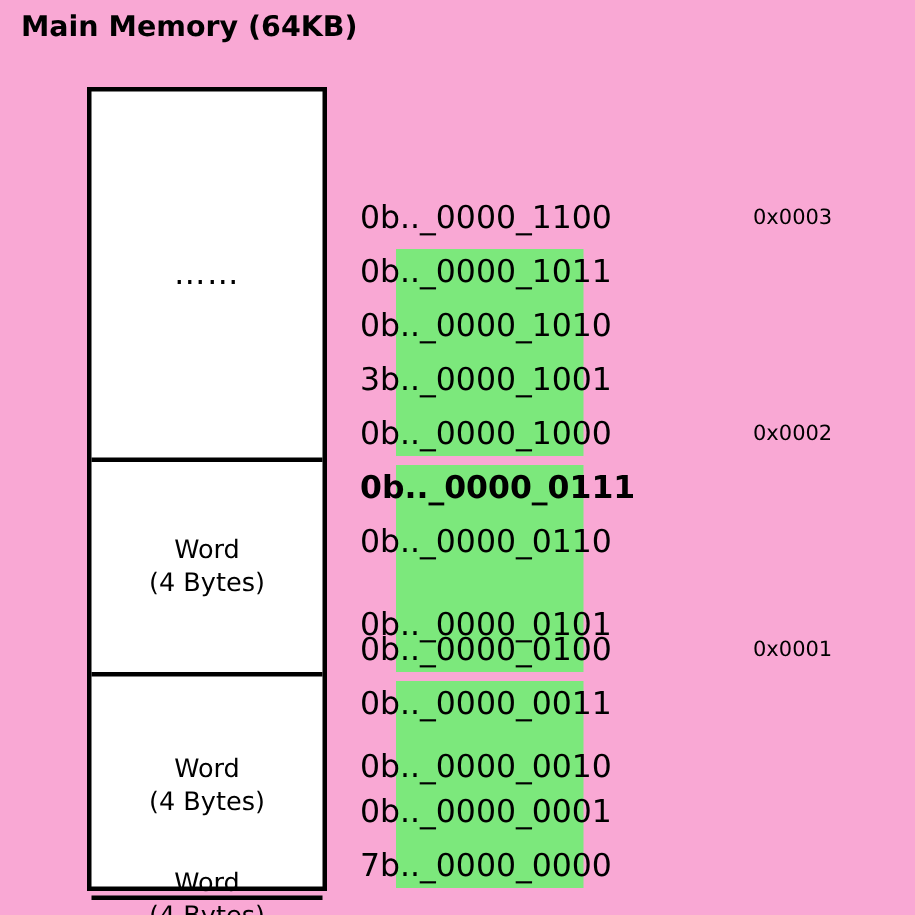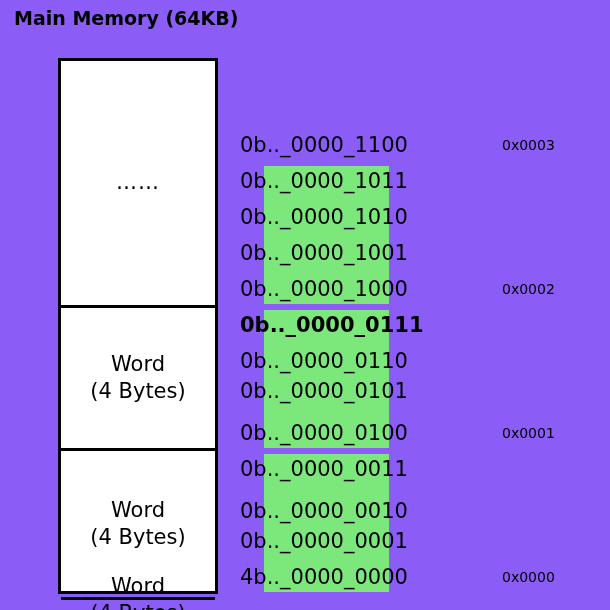--- a/index.html
+++ b/index.html
@@ -4,21 +4,21 @@
 <style>
   html, body {
     margin: 0;
     padding: 0;
     background: #ffffff;
   }
   #page {
     position: relative;
     width: 610px;
     height: 610px;
-    background: #8b5cf6;
+    background: #f9a8d4;
     font-family: "DejaVu Sans", "Liberation Sans", sans-serif;
     overflow: hidden;
   }
 
   
   #title {
     position: absolute;
     left: 14px;
     top: 7px;
     font-size: 19px;
@@ -42,21 +42,21 @@
   .mem-cell {
     position: absolute;
     left: 0;
     width: 100%;
     box-sizing: border-box;
     display: flex;
     flex-direction: column;
     align-items: center;
     justify-content: center;
     color: #000000;
-    font-size: 21px;
+    font-size: 17px;
     line-height: 1.30;
     text-align: center;
   }
   .mem-cell.divider-top {
     border-top: 3px solid #000000;
   }
   .mem-cell .line2 { display: block; }
   .ellipsis-cell {
     font-size: 21px;
     letter-spacing: 1px;
@@ -137,47 +137,46 @@
         <span class="bin-addr">0b.._0000_1100</span>
         <span class="hex-addr">0x0003</span>
       </div>
       <div class="addr-row" style="top: 163px;">
         <span class="bin-addr">0b.._0000_1011</span>
       </div>
       <div class="addr-row" style="top: 199px;">
         <span class="bin-addr">0b.._0000_1010</span>
       </div>
       <div class="addr-row" style="top: 235px;">
-        <span class="bin-addr">0b.._0000_1001</span>
+        <span class="bin-addr">3b.._0000_1001</span>
       </div>
       <div class="addr-row" style="top: 271px;">
         <span class="bin-addr">0b.._0000_1000</span>
         <span class="hex-addr">0x0002</span>
       </div>
       <div class="addr-row" style="top: 307px; font-weight: bold;">
         <span class="bin-addr">0b.._0000_0111</span>
       </div>
       <div class="addr-row" style="top: 343px;">
         <span class="bin-addr">0b.._0000_0110</span>
       </div>
-      <div class="addr-row" style="top: 373px;">
+      <div class="addr-row" style="top: 398px;">
         <span class="bin-addr">0b.._0000_0101</span>
       </div>
       <div class="addr-row" style="top: 415px;">
         <span class="bin-addr">0b.._0000_0100</span>
         <span class="hex-addr">0x0001</span>
       </div>
       <div class="addr-row" style="top: 451px;">
         <span class="bin-addr">0b.._0000_0011</span>
       </div>
       <div class="addr-row" style="top: 493px; text-align: center;">
         <span class="bin-addr">0b.._0000_0010</span>
       </div>
       <div class="addr-row" style="top: 523px;">
         <span class="bin-addr">0b.._0000_0001</span>
       </div>
       <div class="addr-row" style="top: 559px;">
-        <span class="bin-addr">4b.._0000_0000</span>
-        <span class="hex-addr">0x0000</span>
+        <span class="bin-addr">7b.._0000_0000</span>
       </div>
     </div>
 
 </div>
 
 </body></html>

